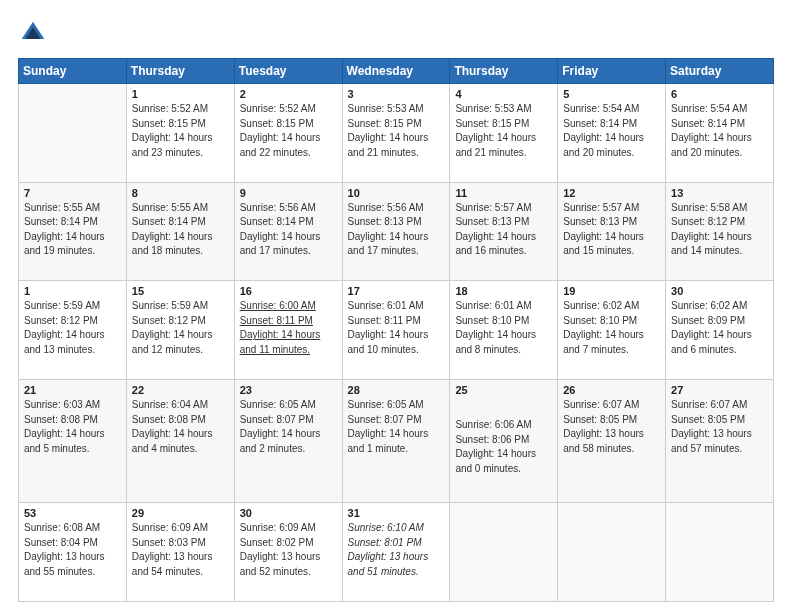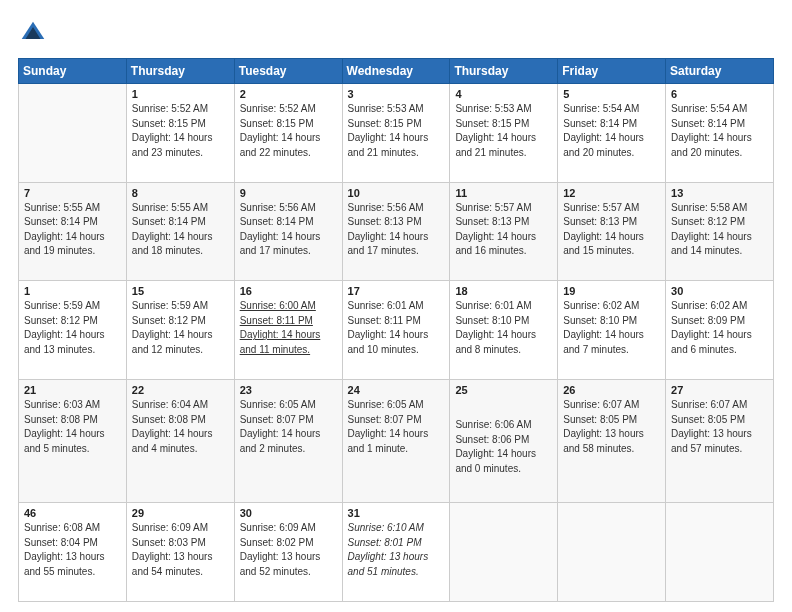--- a/index.html
+++ b/index.html
@@ -295,21 +295,21 @@
 and 4 minutes.</div>
           </td>
           <td>
             <span class="day-number">23</span>
             <div class="day-info" style="white-space: pre-line;">Sunrise: 6:05 AM
 Sunset: 8:07 PM
 Daylight: 14 hours
 and 2 minutes.</div>
           </td>
           <td>
-            <span class="day-number">24</span>
+            <span class="day-number">28</span>
             <div class="day-info" style="white-space: pre-line;">Sunrise: 6:05 AM
 Sunset: 8:07 PM
 Daylight: 14 hours
 and 1 minute.</div>
           </td>
           <td>
             <span class="day-number">25</span>
             <div class="day-info" style="white-space: pre-line; margin-top: 22px;">Sunrise: 6:06 AM
 Sunset: 8:06 PM
 Daylight: 14 hours
@@ -325,21 +325,21 @@
           <td>
             <span class="day-number">27</span>
             <div class="day-info" style="white-space: pre-line;">Sunrise: 6:07 AM
 Sunset: 8:05 PM
 Daylight: 13 hours
 and 57 minutes.</div>
           </td>
         </tr>
         <tr>
           <td>
-            <span class="day-number">46</span>
+            <span class="day-number">53</span>
             <div class="day-info" style="white-space: pre-line;">Sunrise: 6:08 AM
 Sunset: 8:04 PM
 Daylight: 13 hours
 and 55 minutes.</div>
           </td>
           <td>
             <span class="day-number">29</span>
             <div class="day-info" style="white-space: pre-line;">Sunrise: 6:09 AM
 Sunset: 8:03 PM
 Daylight: 13 hours

